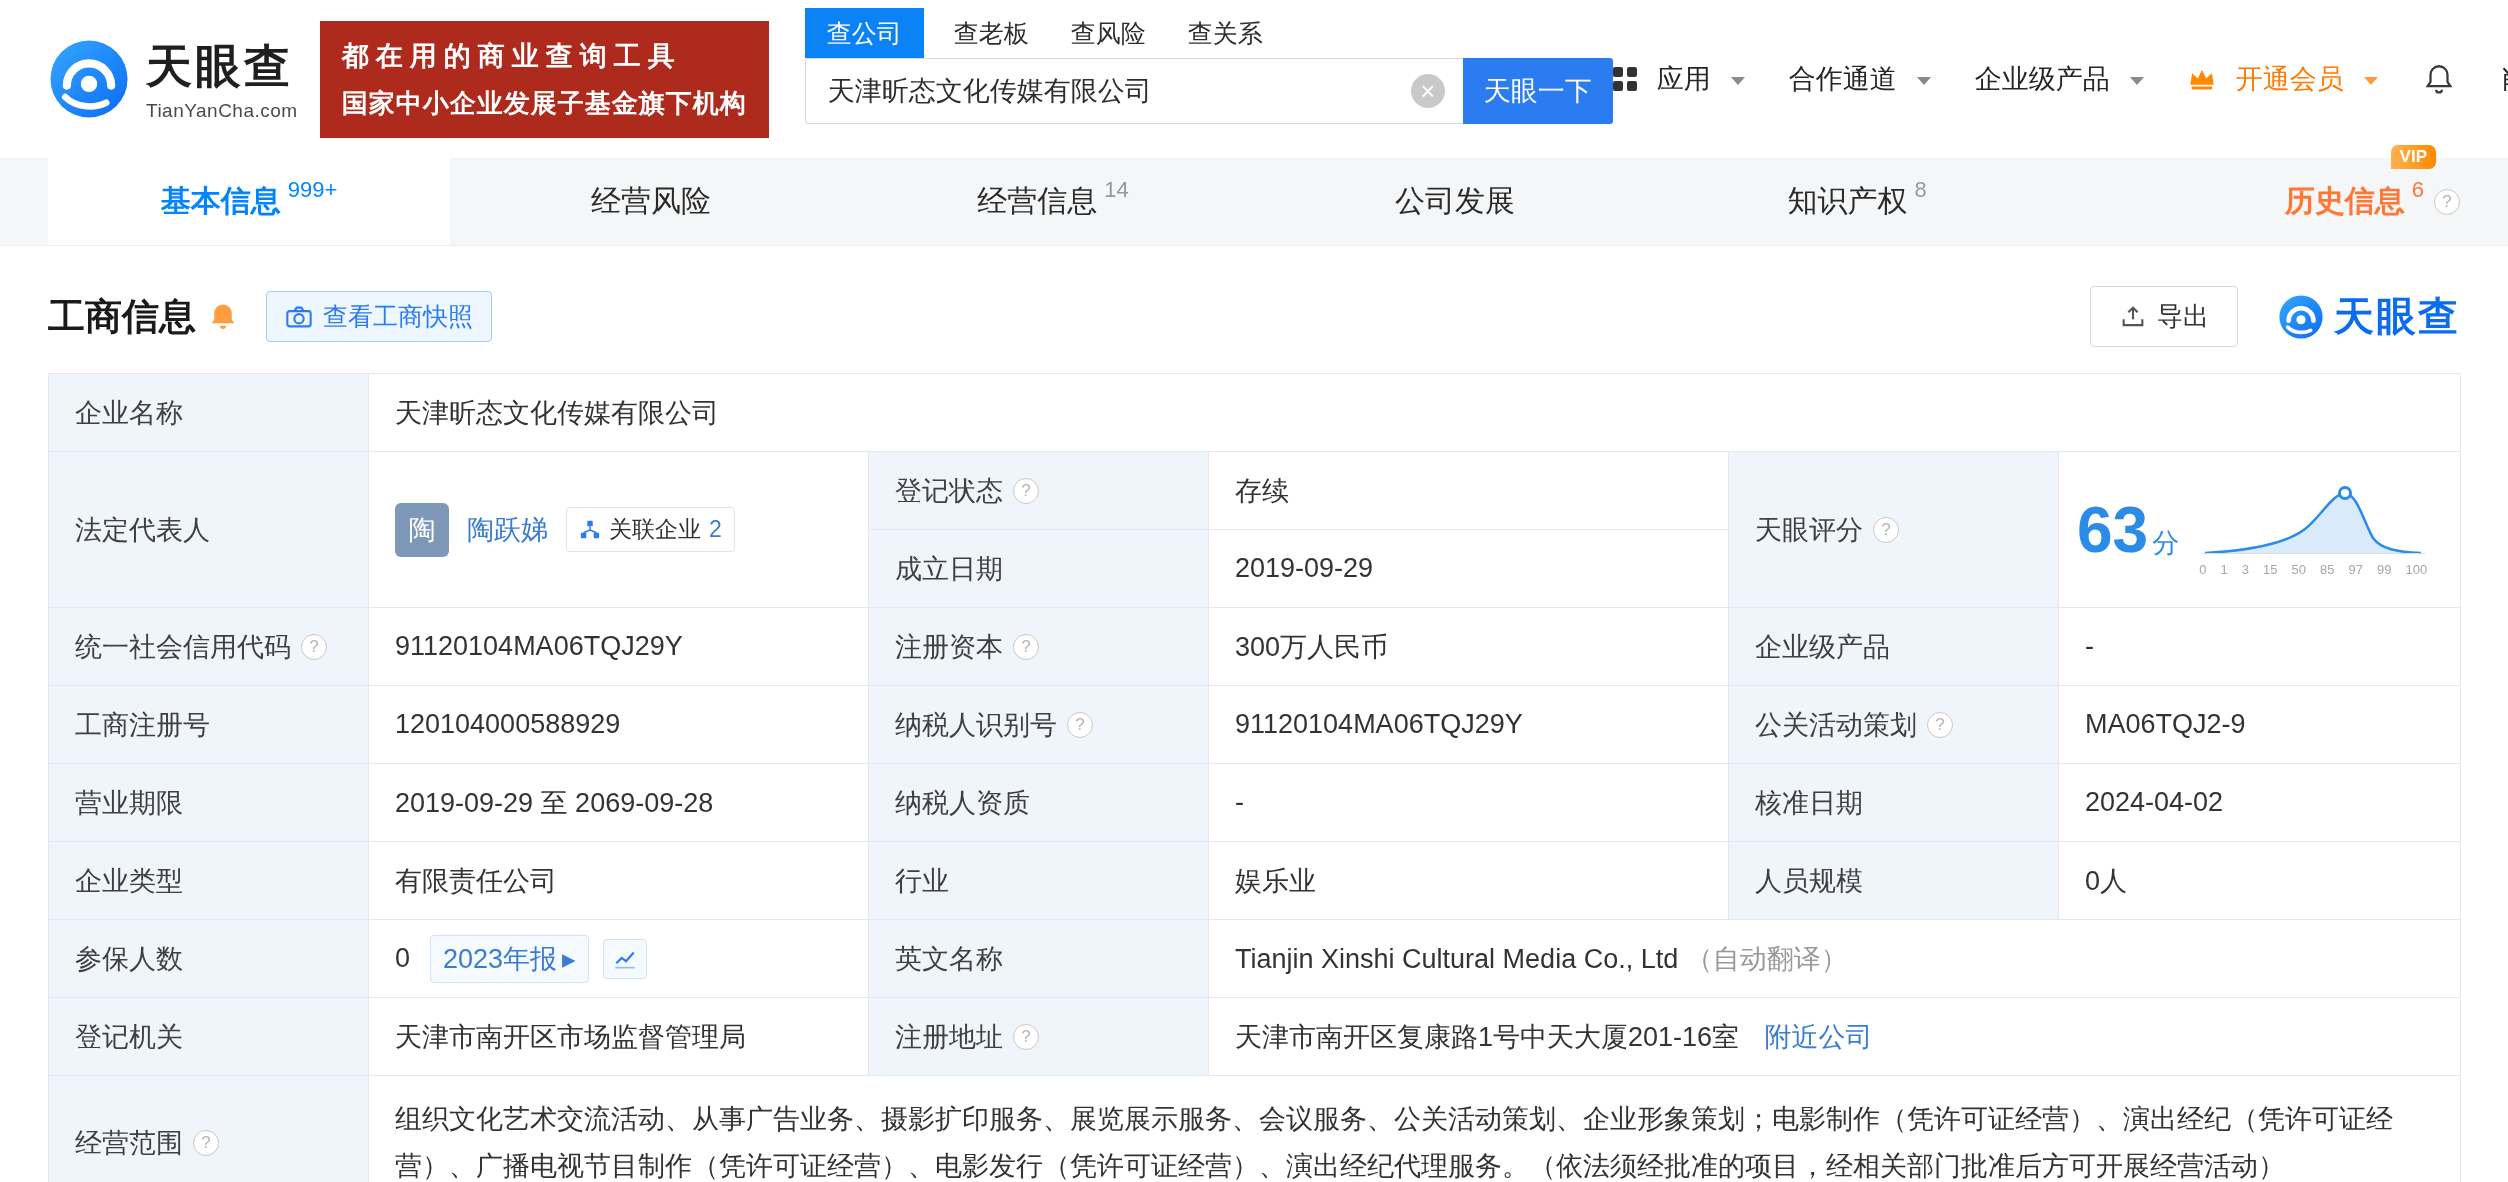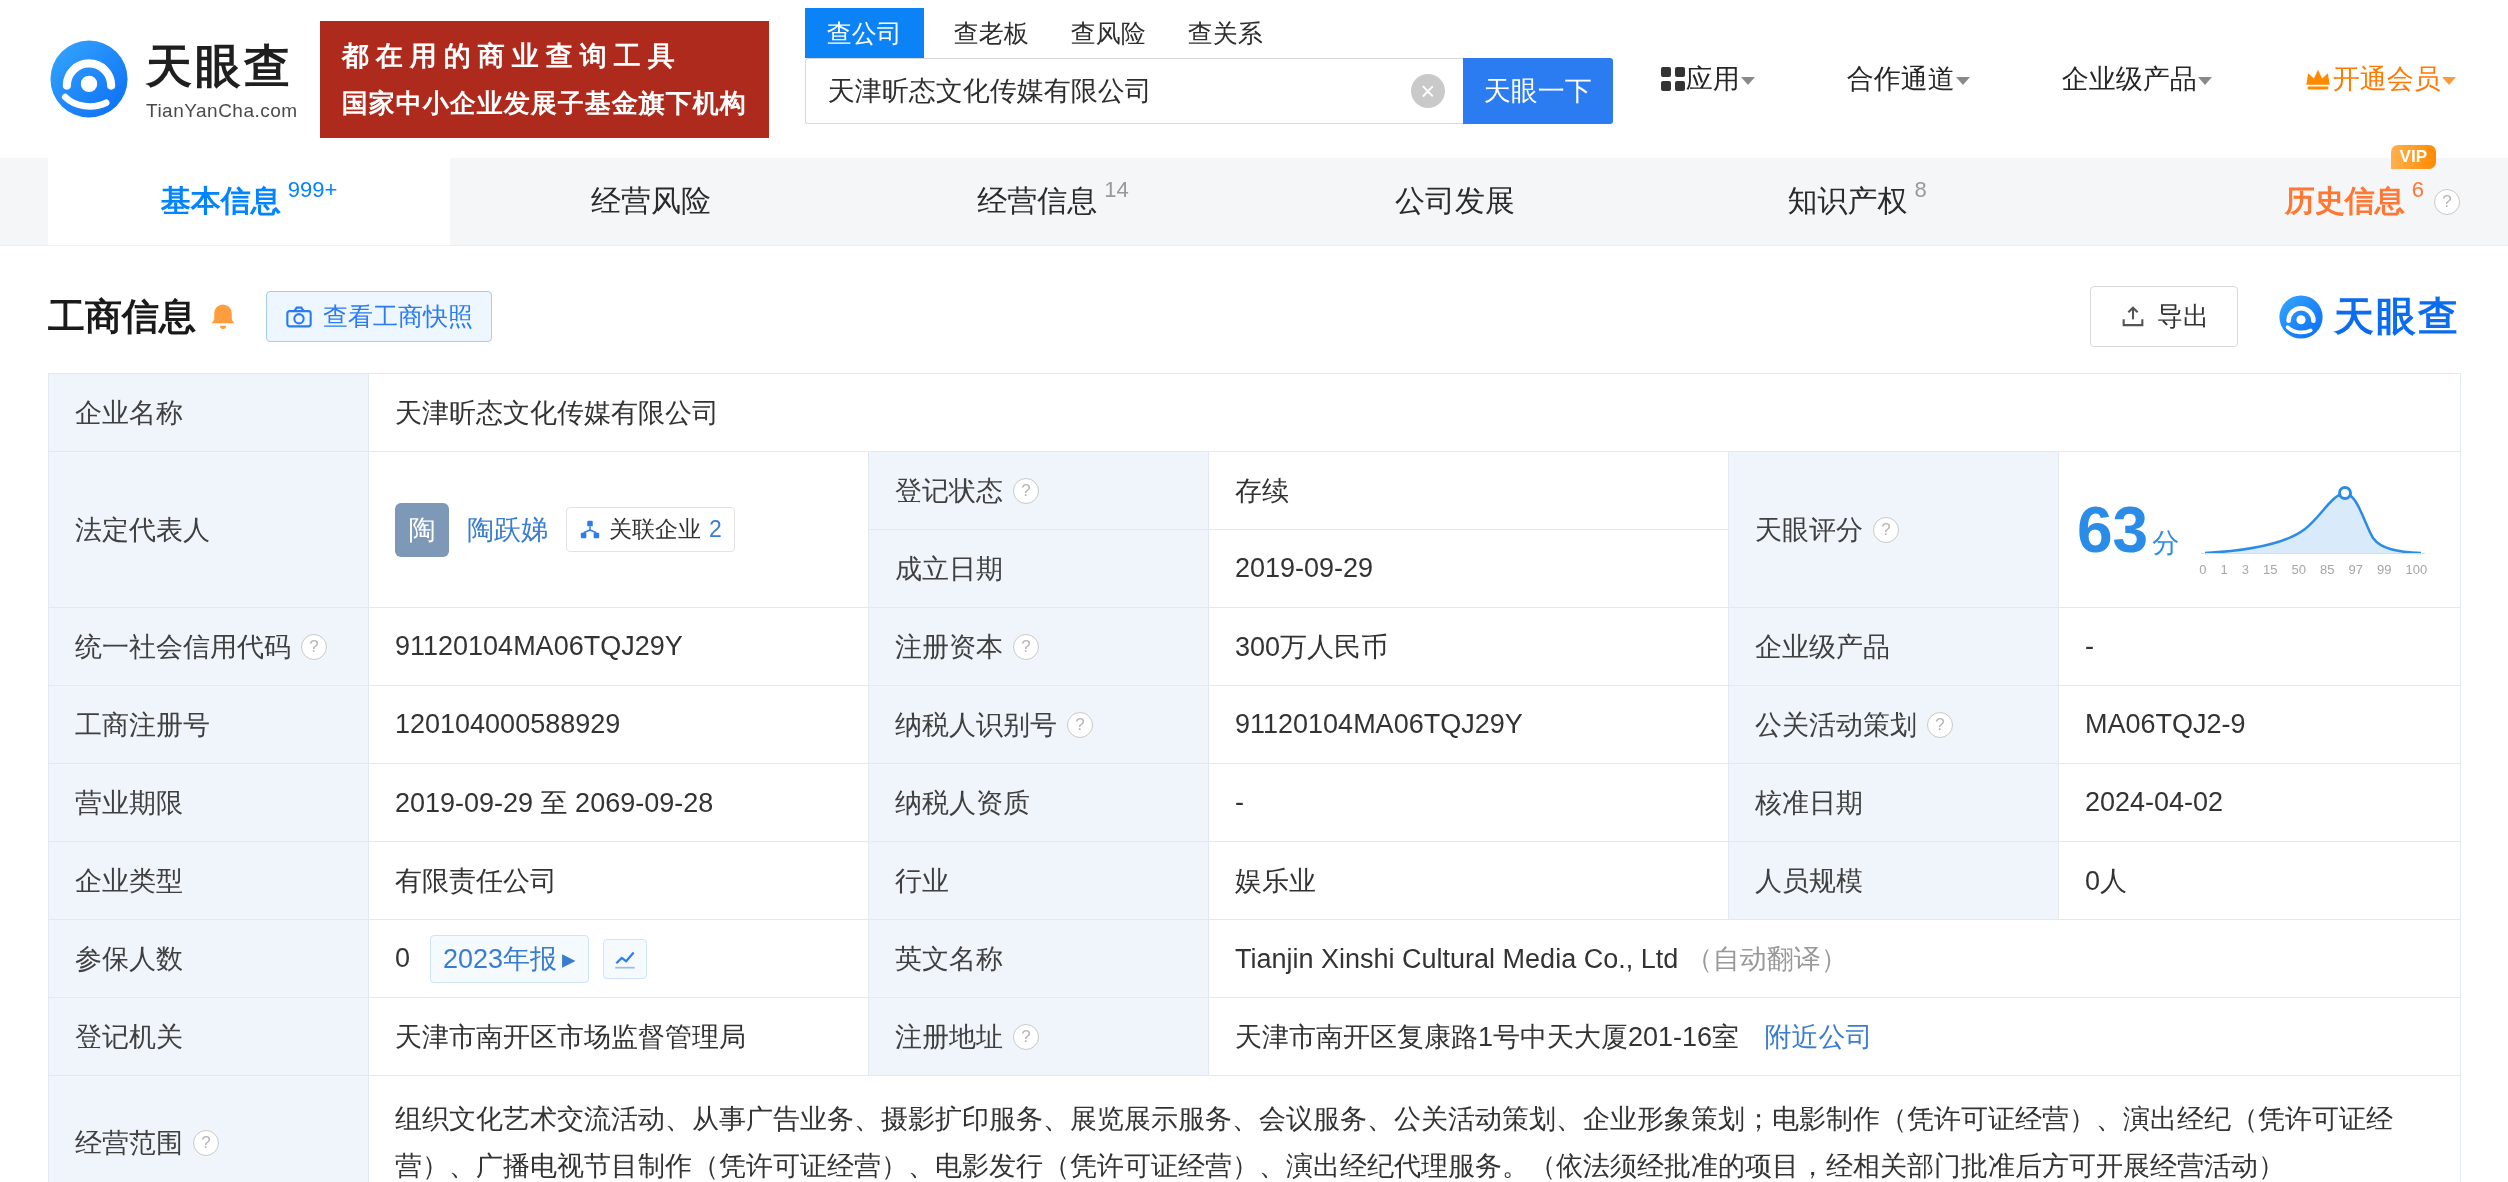--- a/index.html
+++ b/index.html
@@ -22,21 +22,21 @@
   .stab.active { background:#0b82f5; color:#fff; padding:0 22px; margin-right:30px;text-align:right; }
   .search-box { display:flex; align-items:stretch; }
   .search-input-wrap { width:658px; height:66px; border:1px solid #d8d8d8; border-right:none; display:flex; align-items:center; background:#fff; border-radius:3px 0 0 3px; }
   .search-input { border:none; outline:none; flex:1; font-size:27px; color:#2e2e2e; padding:0 10px 0 22px; font-family:inherit; background:transparent; }
   .clear-btn { width:34px; height:34px; border-radius:50%; background:#c9c9c9; color:#fff; font-size:25px; line-height:1;
     display:flex; align-items:center; justify-content:center; margin-right:18px; cursor:pointer; flex:0 0 auto; }
   .search-btn { width:150px; height:66px; background:#2b7cf0; color:#fff; font-size:27px; border:none; cursor:pointer;
     border-radius:0 3px 3px 0; font-family:inherit; }
 
   .topnav { margin-left:auto; display:flex; align-items:center; gap:44px; font-size:27px; color:#262626; flex:0 0 auto; }
-  .nav-item { display:flex; align-items:center; gap:1px; cursor:pointer; white-space:nowrap;padding-left:48px; }
+  .nav-item { display:flex; align-items:center; gap:20px; cursor:pointer; white-space:nowrap; }
   .caret { width:0; height:0; border-left:7px solid transparent; border-right:7px solid transparent; border-top:8px solid #8a8a8a; margin-top:4px; }
   .nav-vip { color:#ff7a00; }
   .nav-vip .caret { border-top-color:#ff9a3c; }
   .grid-icon { display:grid; grid-template-columns:repeat(2,10px); grid-auto-rows:10px; gap:4px; }
   .grid-icon i { background:#333; border-radius:2px; display:block; }
 
   
   .main-tabs { height:88px; background:#f5f6f7; display:flex; padding:0 48px; border-bottom:1px solid #efefef; }
   .main-tab { flex:1; display:flex; align-items:center; justify-content:center; font-size:30px; color:#2b2b2b; cursor:pointer; }
   .main-tab .tabin { position:relative; display:flex; align-items:center; }

